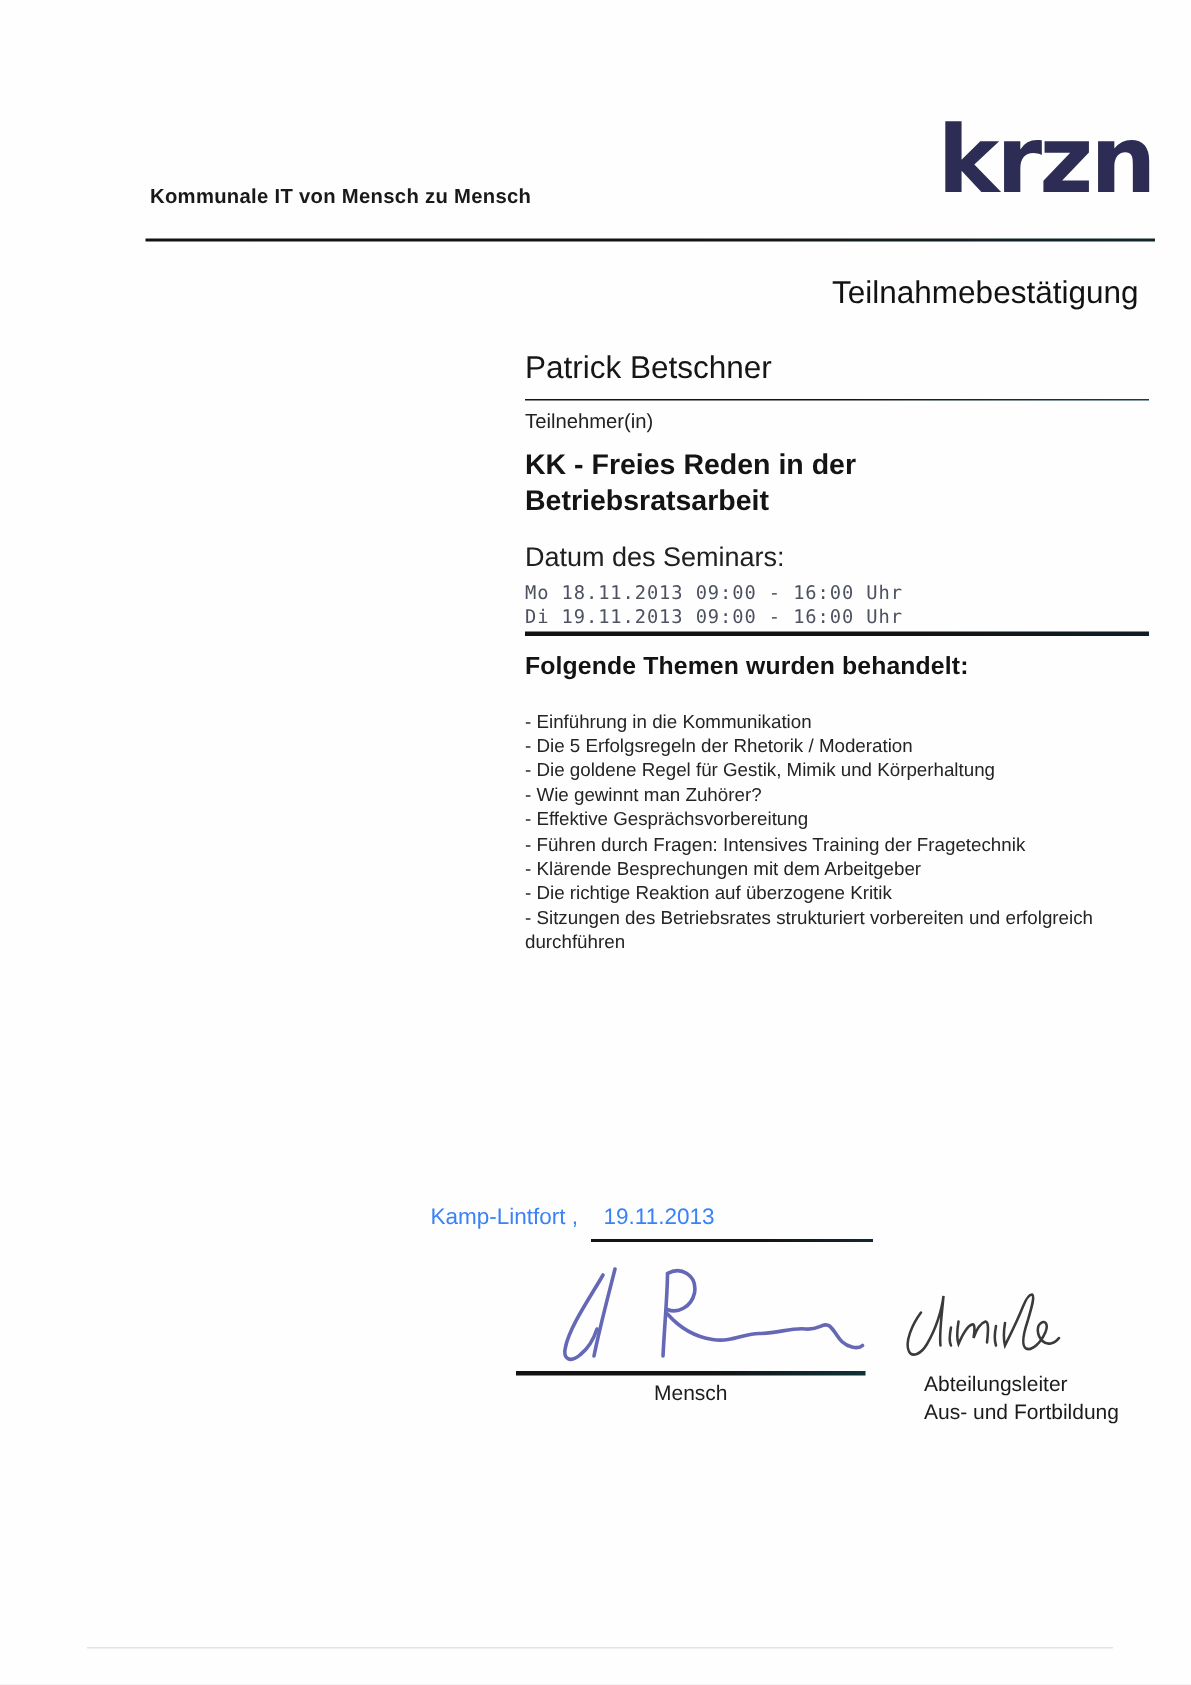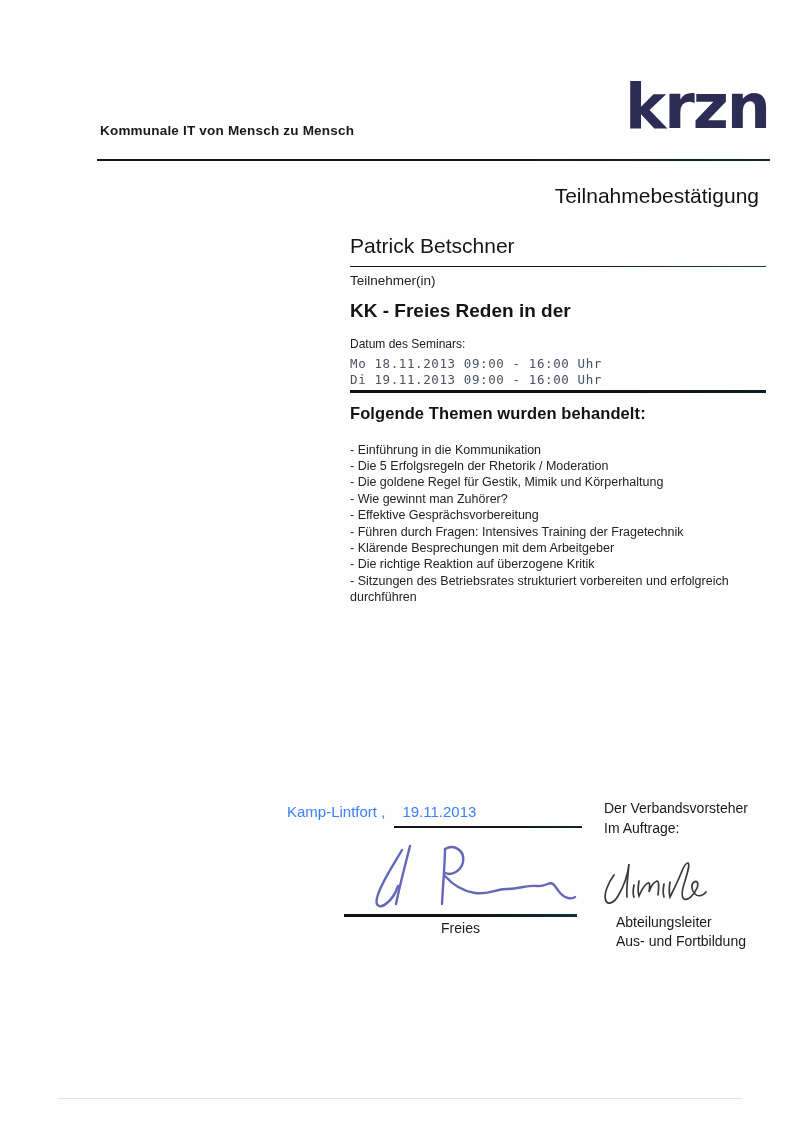--- a/index.html
+++ b/index.html
@@ -69,21 +69,21 @@
   }
   .course-title {
     margin-top: 11px;
     font-size: 19px;
     font-weight: bold;
     line-height: 24px;
     color: #141414;
   }
   .seminar-label {
     margin-top: 14px;
-    font-size: 12px;
+    font-size: 18px;
     color: #202020;
   }
   .session-line {
     font-family: "DejaVu Sans Mono", "Liberation Mono", monospace;
     font-size: 12.5px;
     line-height: 16px;
     letter-spacing: 0.6px;
     color: #4d5160;
   }
   .session-block { margin-top: 5px; }
@@ -182,20 +182,21 @@
   <div class="logo" style="color: rgb(45, 44, 85);">krzn</div>
   <div class="header-rule"></div>
   <div class="doc-title">Teilnahmebestätigung</div>
 
   <div class="main-col">
     <div class="participant-name">Patrick Betschner</div>
     <div class="participant-label">Teilnehmer(in)</div>
 
     <div class="course-title">
       <div>KK - Freies Reden in der</div>
+      <div>Betriebsratsarbeit</div>
     </div>
 
     <div class="seminar-label">Datum des Seminars:</div>
     <div class="session-block">
       <div class="session-line">Mo 18.11.2013 09:00 - 16:00 Uhr</div>
       <div class="session-line">Di 19.11.2013 09:00 - 16:00 Uhr</div>
     </div>
     <div class="seminar-rule"></div>
 
     <div class="topics-heading">Folgende Themen wurden behandelt:</div>
@@ -219,26 +220,22 @@
 
   <svg class="sig-left" viewBox="0 0 240 78" fill="none" xmlns="http://www.w3.org/2000/svg">
     <g class="sig-left-stroke" stroke="#6468b6" stroke-width="2.4" stroke-linecap="round" fill="none">
       <path d="M64 10 C 56 24, 42 44, 39 58 C 37 66, 42 69, 49 63 C 54 59, 58 52, 60 46"></path>
       <path d="M72 6 C 68 22, 62 44, 58 64"></path>
       <path d="M104 64 C 105 44, 107 22, 107 9 C 116 4, 127 10, 125 22 C 123 31, 114 36, 107 33"></path>
       <path d="M107 36 C 114 44, 124 51, 137 53 C 150 55, 158 49, 168 49 C 180 49, 190 45, 199 46 C 208 47, 211 41, 215 44 C 220 48, 221 56, 230 58 C 234 59, 236 58, 237 57"></path>
     </g>
   </svg>
   <div class="sig-line-left"></div>
-  <div class="dozent-label">Freies</div>
-
-  <div class="right-block">
-    <div>Der Verbandsvorsteher</div>
-    <div>Im Auftrage:</div>
-  </div>
+  <div class="dozent-label">Mensch</div>
+
 
   <svg class="sig-right" viewBox="0 0 118 60" fill="none" xmlns="http://www.w3.org/2000/svg">
     <g class="sig-right-stroke" stroke="#3a3a3a" stroke-width="1.7" stroke-linecap="round" fill="none">
       <path d="M16 24 C 10 32, 5 44, 8 50 C 10 54, 16 52, 20 45 C 26 35, 30 22, 31 13 C 30 25, 28 38, 29 46"></path>
       <path d="M36 34 C 35 39, 35 44, 36 46"></path>
       <path d="M41 30 C 40 36, 40 42, 41 45 C 44 38, 47 33, 50 32 C 52 31, 52 36, 51 41 C 53 35, 56 31, 59 30 C 61 30, 61 35, 60 44"></path>
       <path d="M66 33 C 65 38, 65 43, 66 46"></path>
       <path d="M72 31 C 71 37, 71 42, 72 46 C 76 38, 80 30, 84 20 C 86 15, 88 12, 90 12 C 92 13, 90 20, 87 30 C 84 39, 83 46, 86 48 C 90 50, 96 44, 99 37 C 101 32, 99 29, 96 31 C 93 33, 93 39, 97 43 C 100 46, 105 45, 108 41"></path>
     </g>
   </svg>

